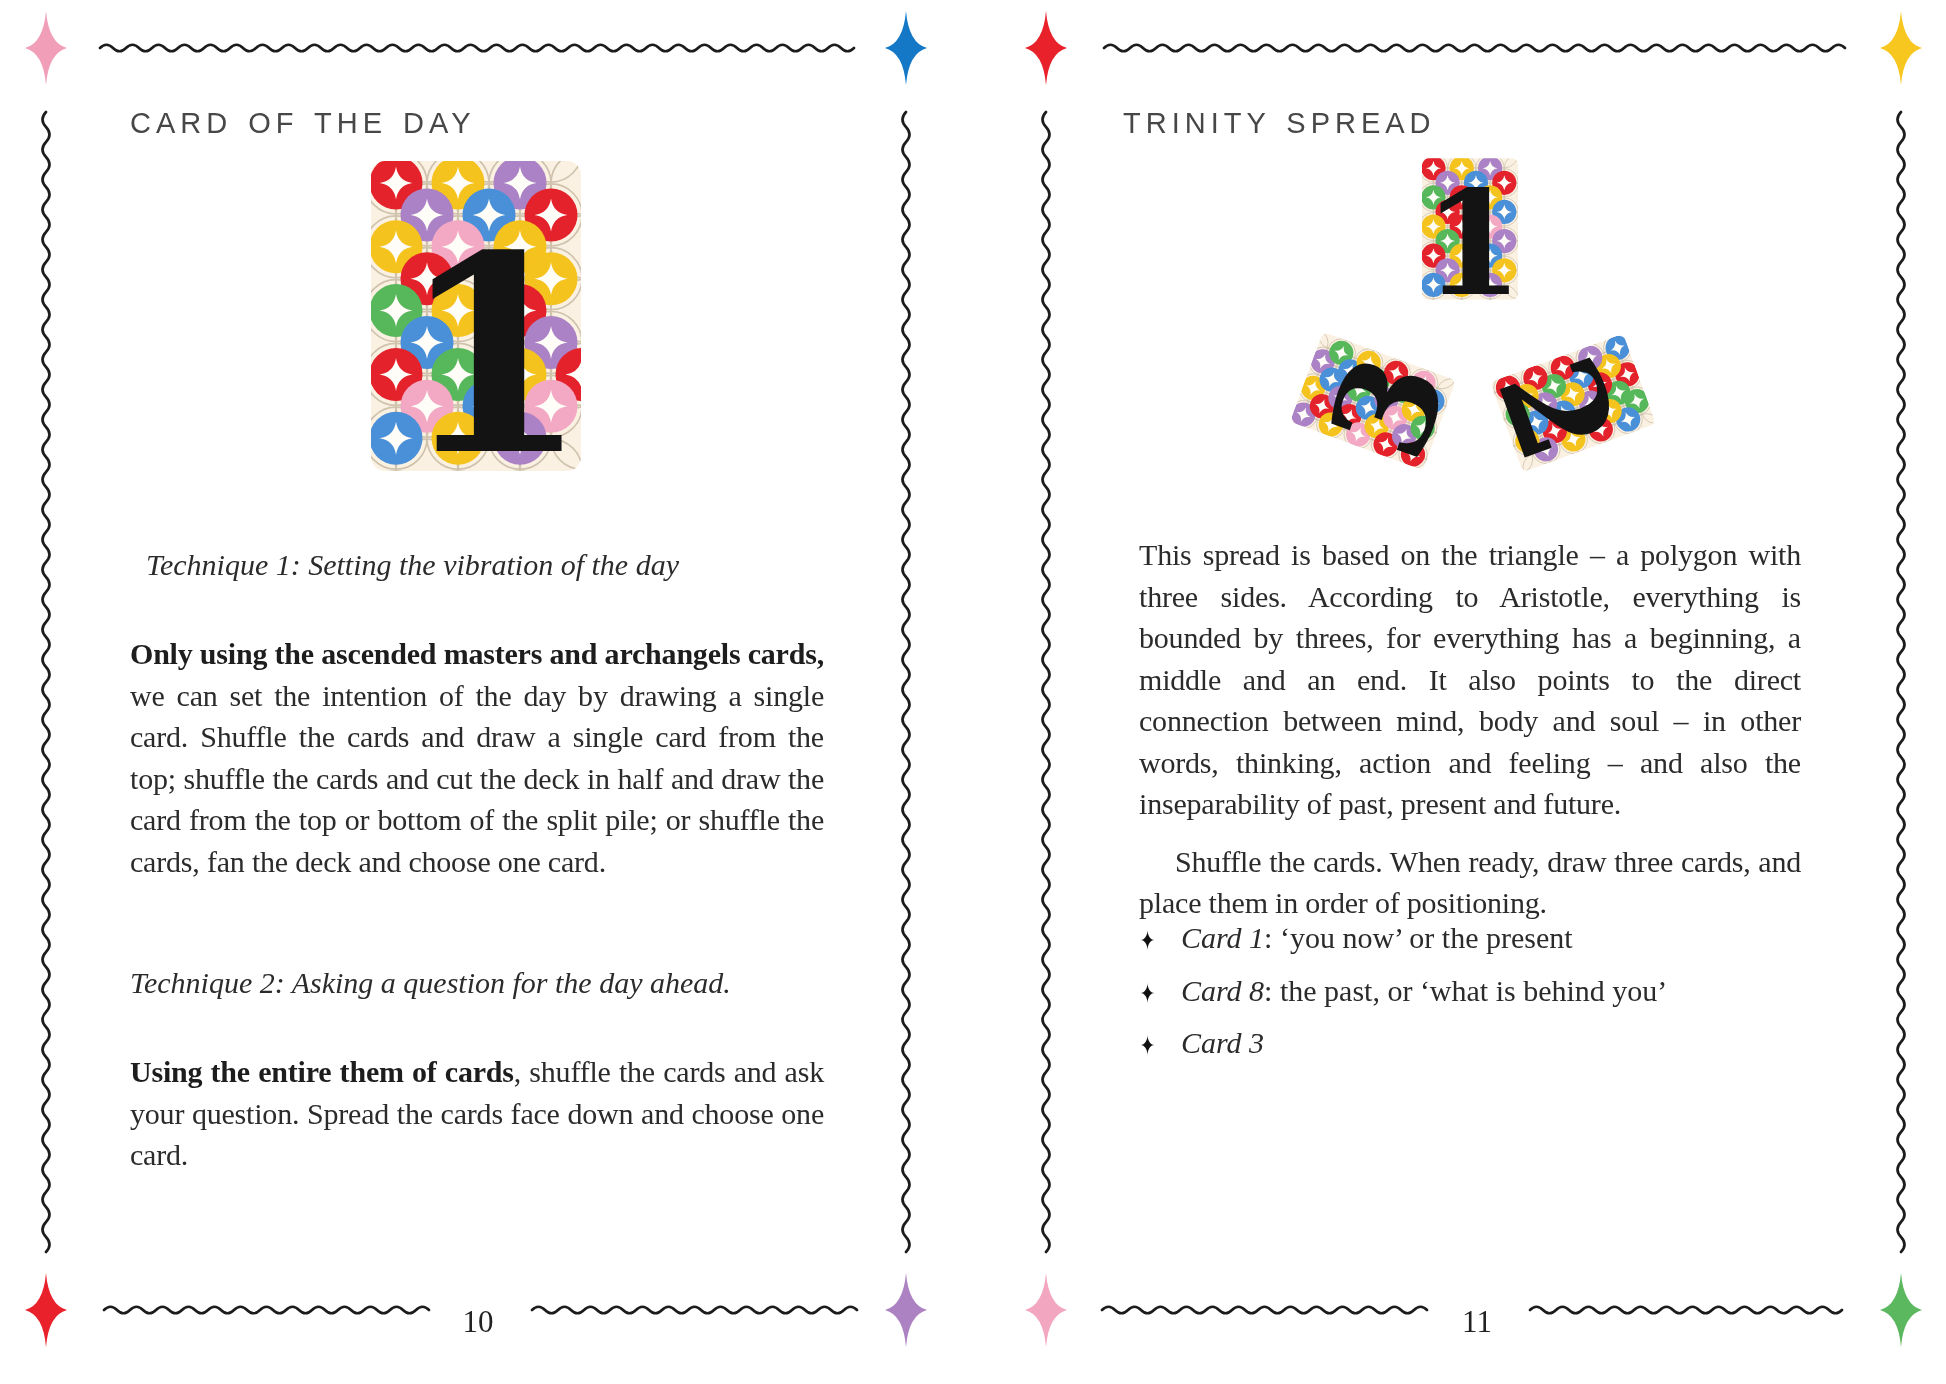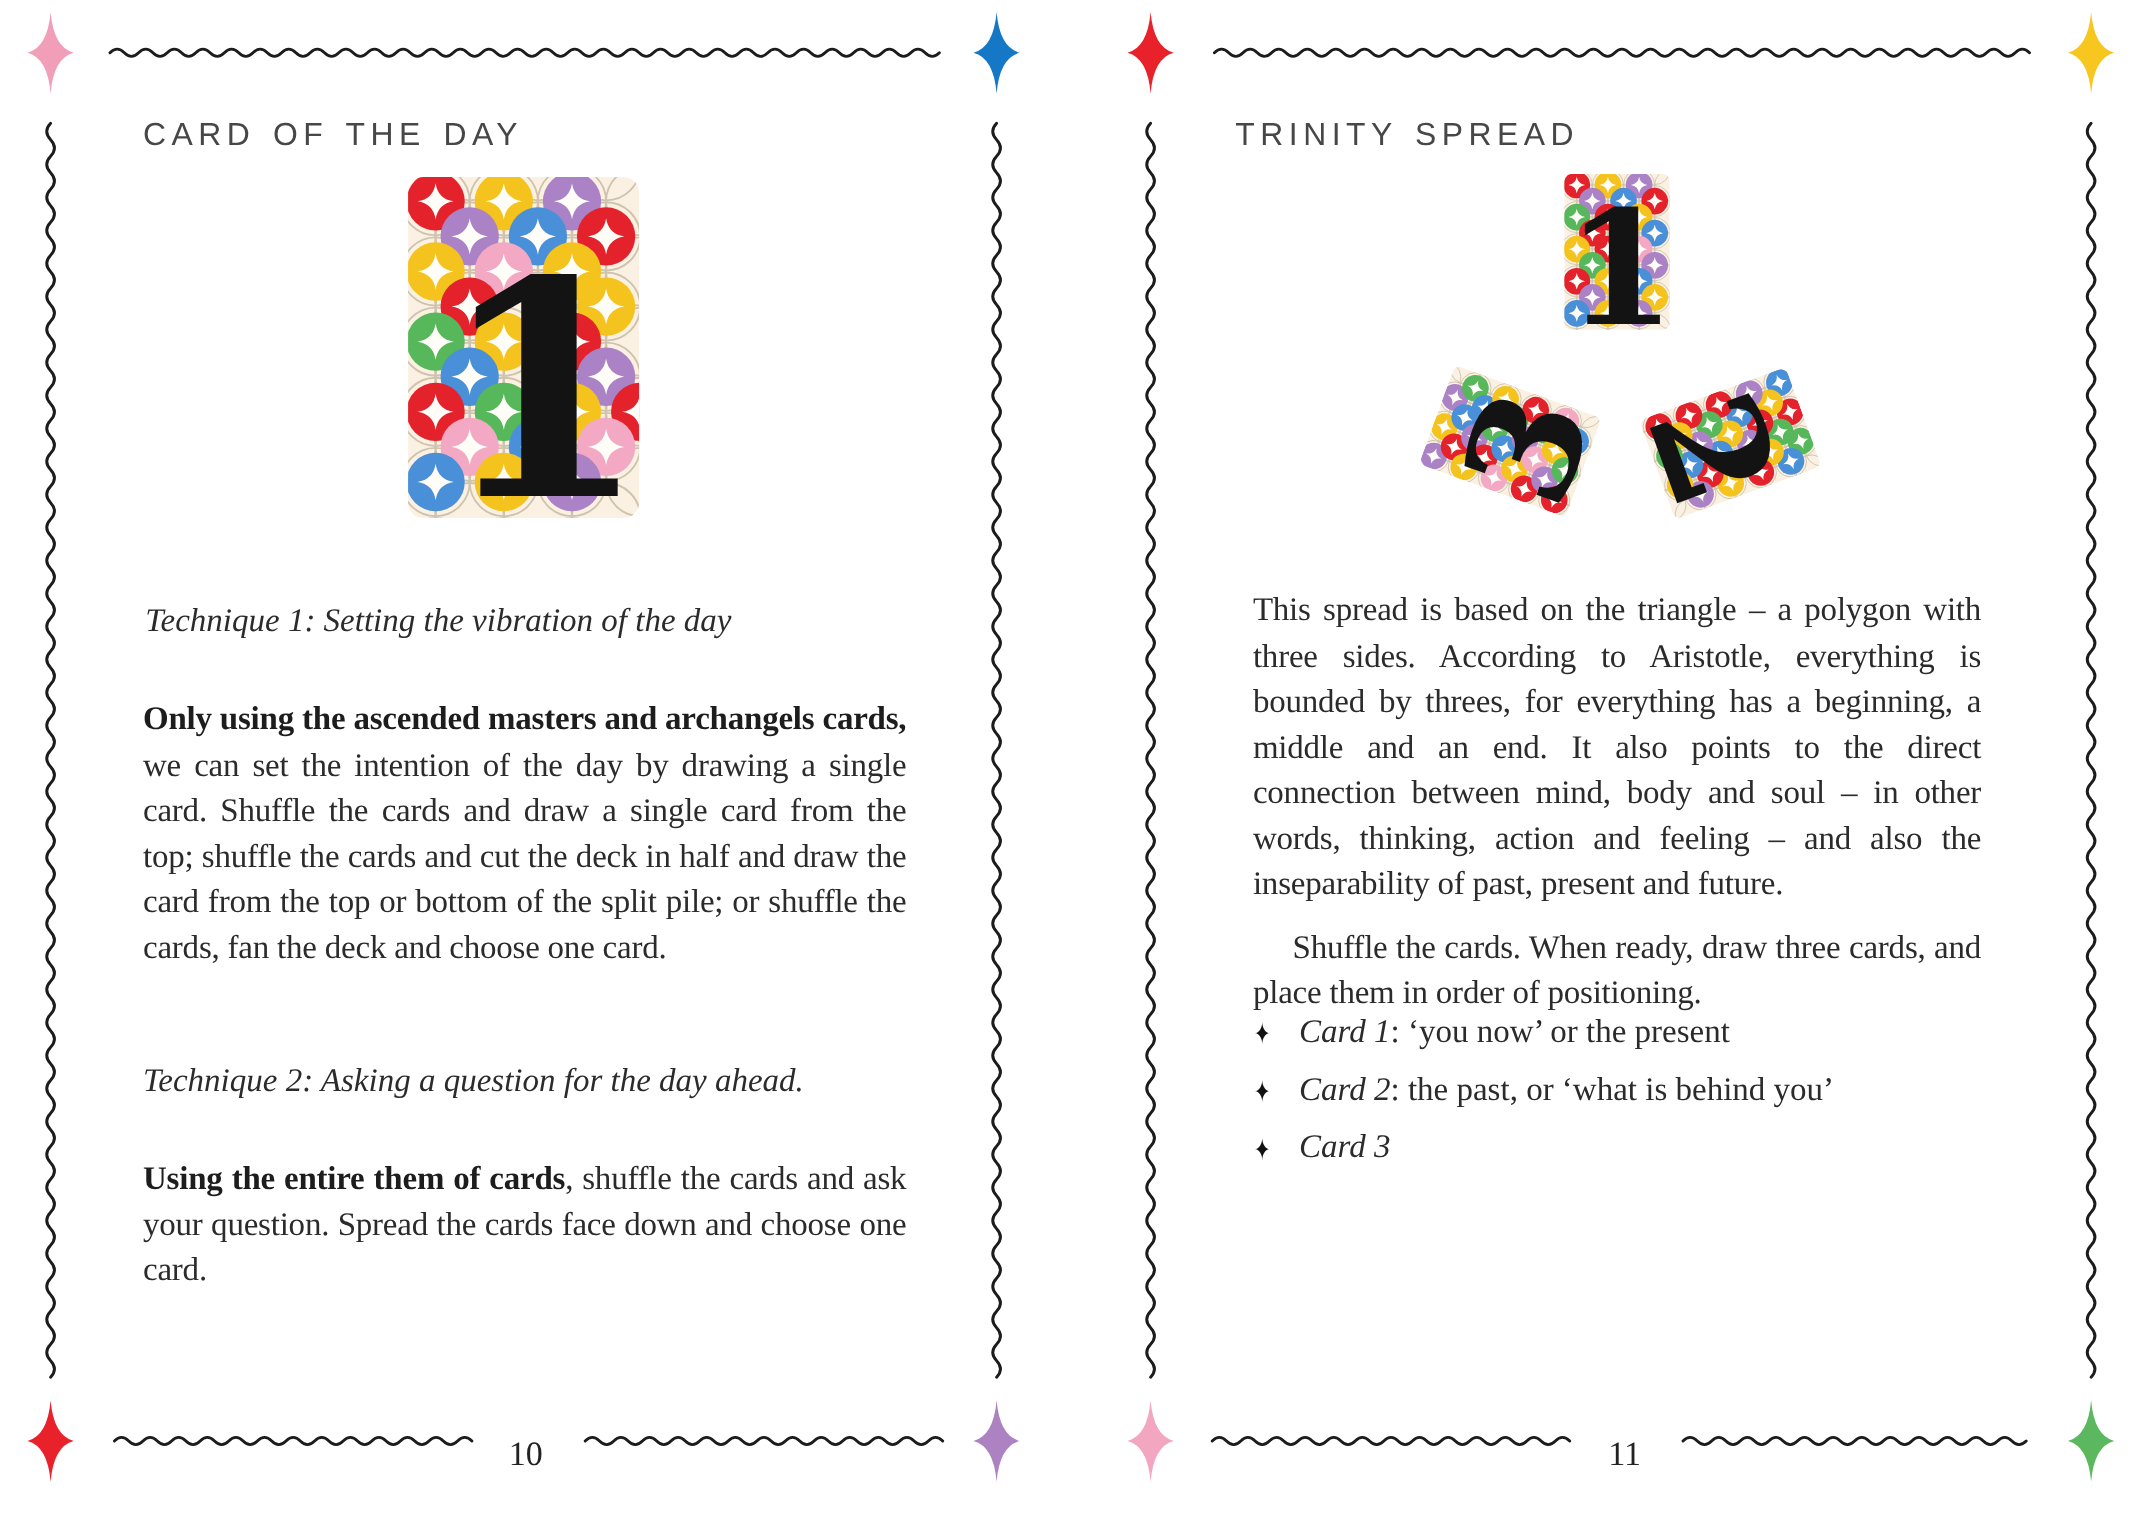--- a/index.html
+++ b/index.html
@@ -190,21 +190,21 @@
         <circle cx="25" cy="277.2" r="26.5" fill="#4a90d8"></circle>
         <path d="M 25 260.7 Q 27.145 275.055 41.5 277.2 Q 27.145 279.34499999999997 25 293.7 Q 22.855 279.34499999999997 8.5 277.2 Q 22.855 275.055 25 260.7 Z" fill="#fffdf8"></path>
         <circle cx="87" cy="277.2" r="26.5" fill="#f5c31d"></circle>
         <path d="M 87 260.7 Q 89.145 275.055 103.5 277.2 Q 89.145 279.34499999999997 87 293.7 Q 84.855 279.34499999999997 70.5 277.2 Q 84.855 275.055 87 260.7 Z" fill="#fffdf8"></path>
         <circle cx="149" cy="277.2" r="26.5" fill="#ab82c5"></circle>
         <path d="M 149 260.7 Q 151.145 275.055 165.5 277.2 Q 151.145 279.34499999999997 149 293.7 Q 146.855 279.34499999999997 132.5 277.2 Q 146.855 275.055 149 260.7 Z" fill="#fffdf8"></path>
         <text x="123" y="290" text-anchor="middle" fill="#131313" font-family="&quot;DejaVu Serif&quot;, serif" font-weight="bold" font-size="272">1</text>
       </g>
     </svg>
 
-  <p class="tech" style="left:132px;top:518px;font-style:italic;">Technique 1: Setting the vibration of the day</p>
+  <p class="tech" style="left:146px;top:518px;font-style:italic;">Technique 1: Setting the vibration of the day</p>
 
   <p class="body-par" style="left:130px;top:603px;"><strong>Only using the ascended masters and archangels cards,</strong><span> we can set the intention of the day by drawing a single card. Shuffle the cards and draw a single card from the top; shuffle the cards and cut the deck in half and draw the card from the top or bottom of the split pile; or shuffle the cards, fan the deck and choose one card.</span></p>
 
   <p class="tech" style="left:130px;top:936px;">Technique 2: Asking a question for the day ahead.</p>
 
   <p class="body-par" style="left:130px;top:1021px;"><strong>Using the entire them of cards</strong><span>, shuffle the cards and ask your question. Spread the cards face down and choose one card.</span></p>
 
   <div class="pagenum" id="pagenum-left">10</div>
 </section>
 
@@ -637,21 +637,21 @@
   </div>
 
   <ul class="bullets">
     <li>
         <span class="bullet-star">✦</span>
         <span class="lbl">Card 1</span>
         <span>: ‘you now’ or the present</span>
       </li>
     <li>
         <span class="bullet-star">✦</span>
-        <span class="lbl">Card 2</span>
+        <span class="lbl">Card 8</span>
         <span>: the past, or ‘what is behind you’</span>
       </li>
     <li>
         <span class="bullet-star">✦</span>
         <span class="lbl">Card 3</span>
       </li>
   </ul>
 
   <div class="pagenum" id="pagenum-right">11</div>
 </section>

